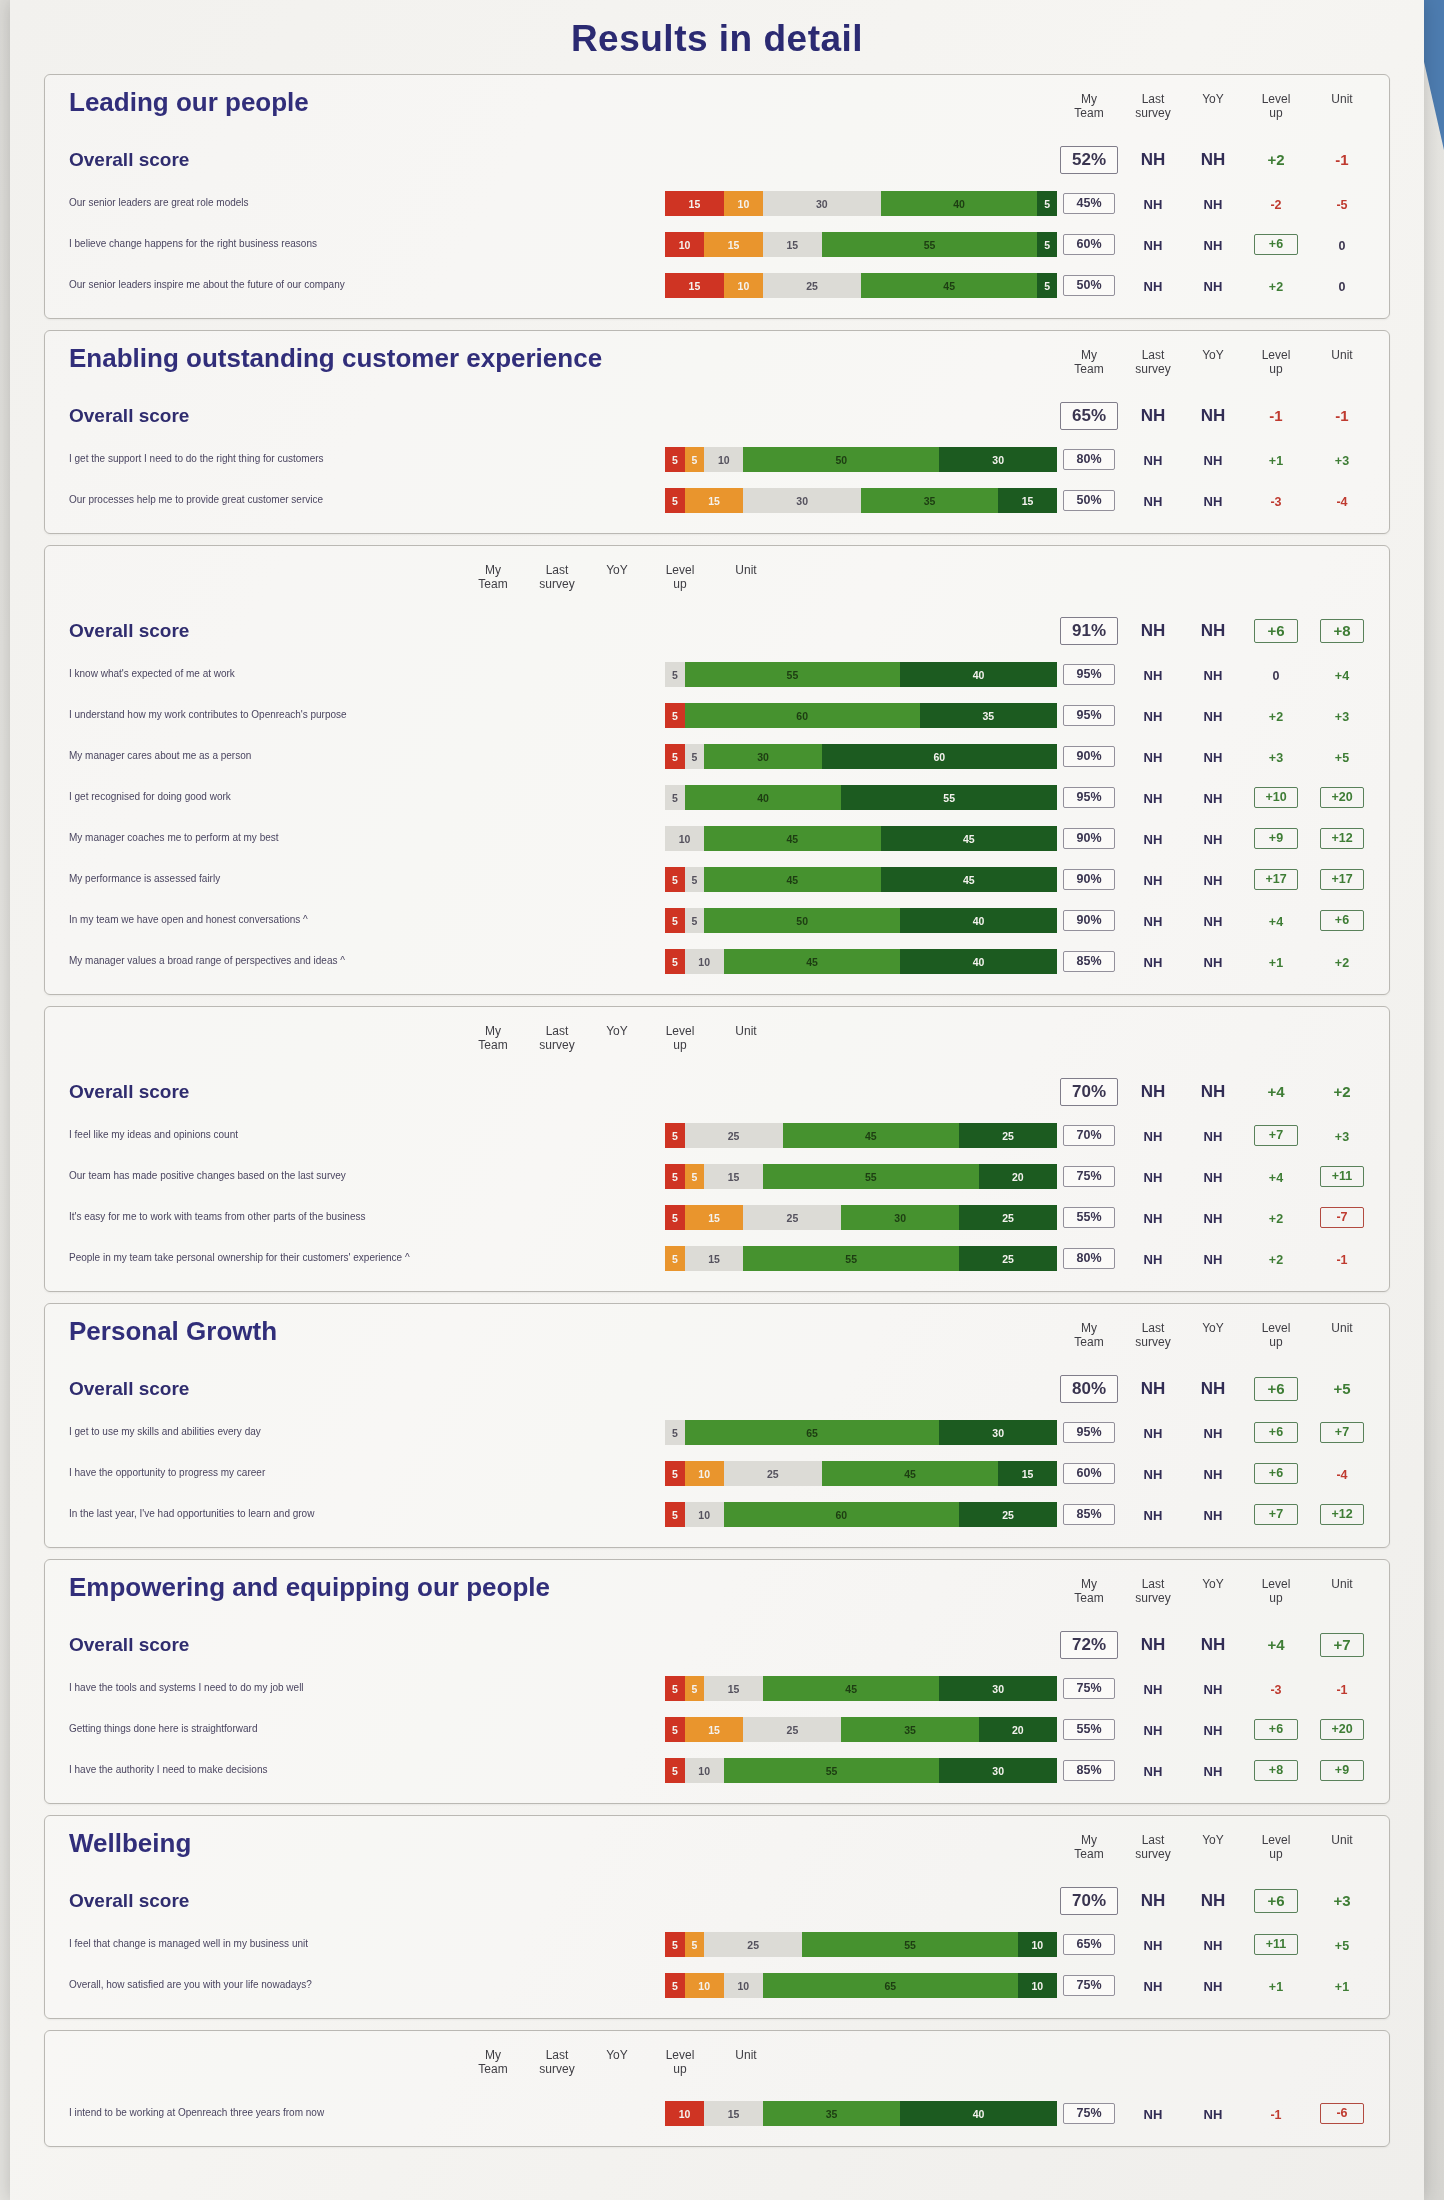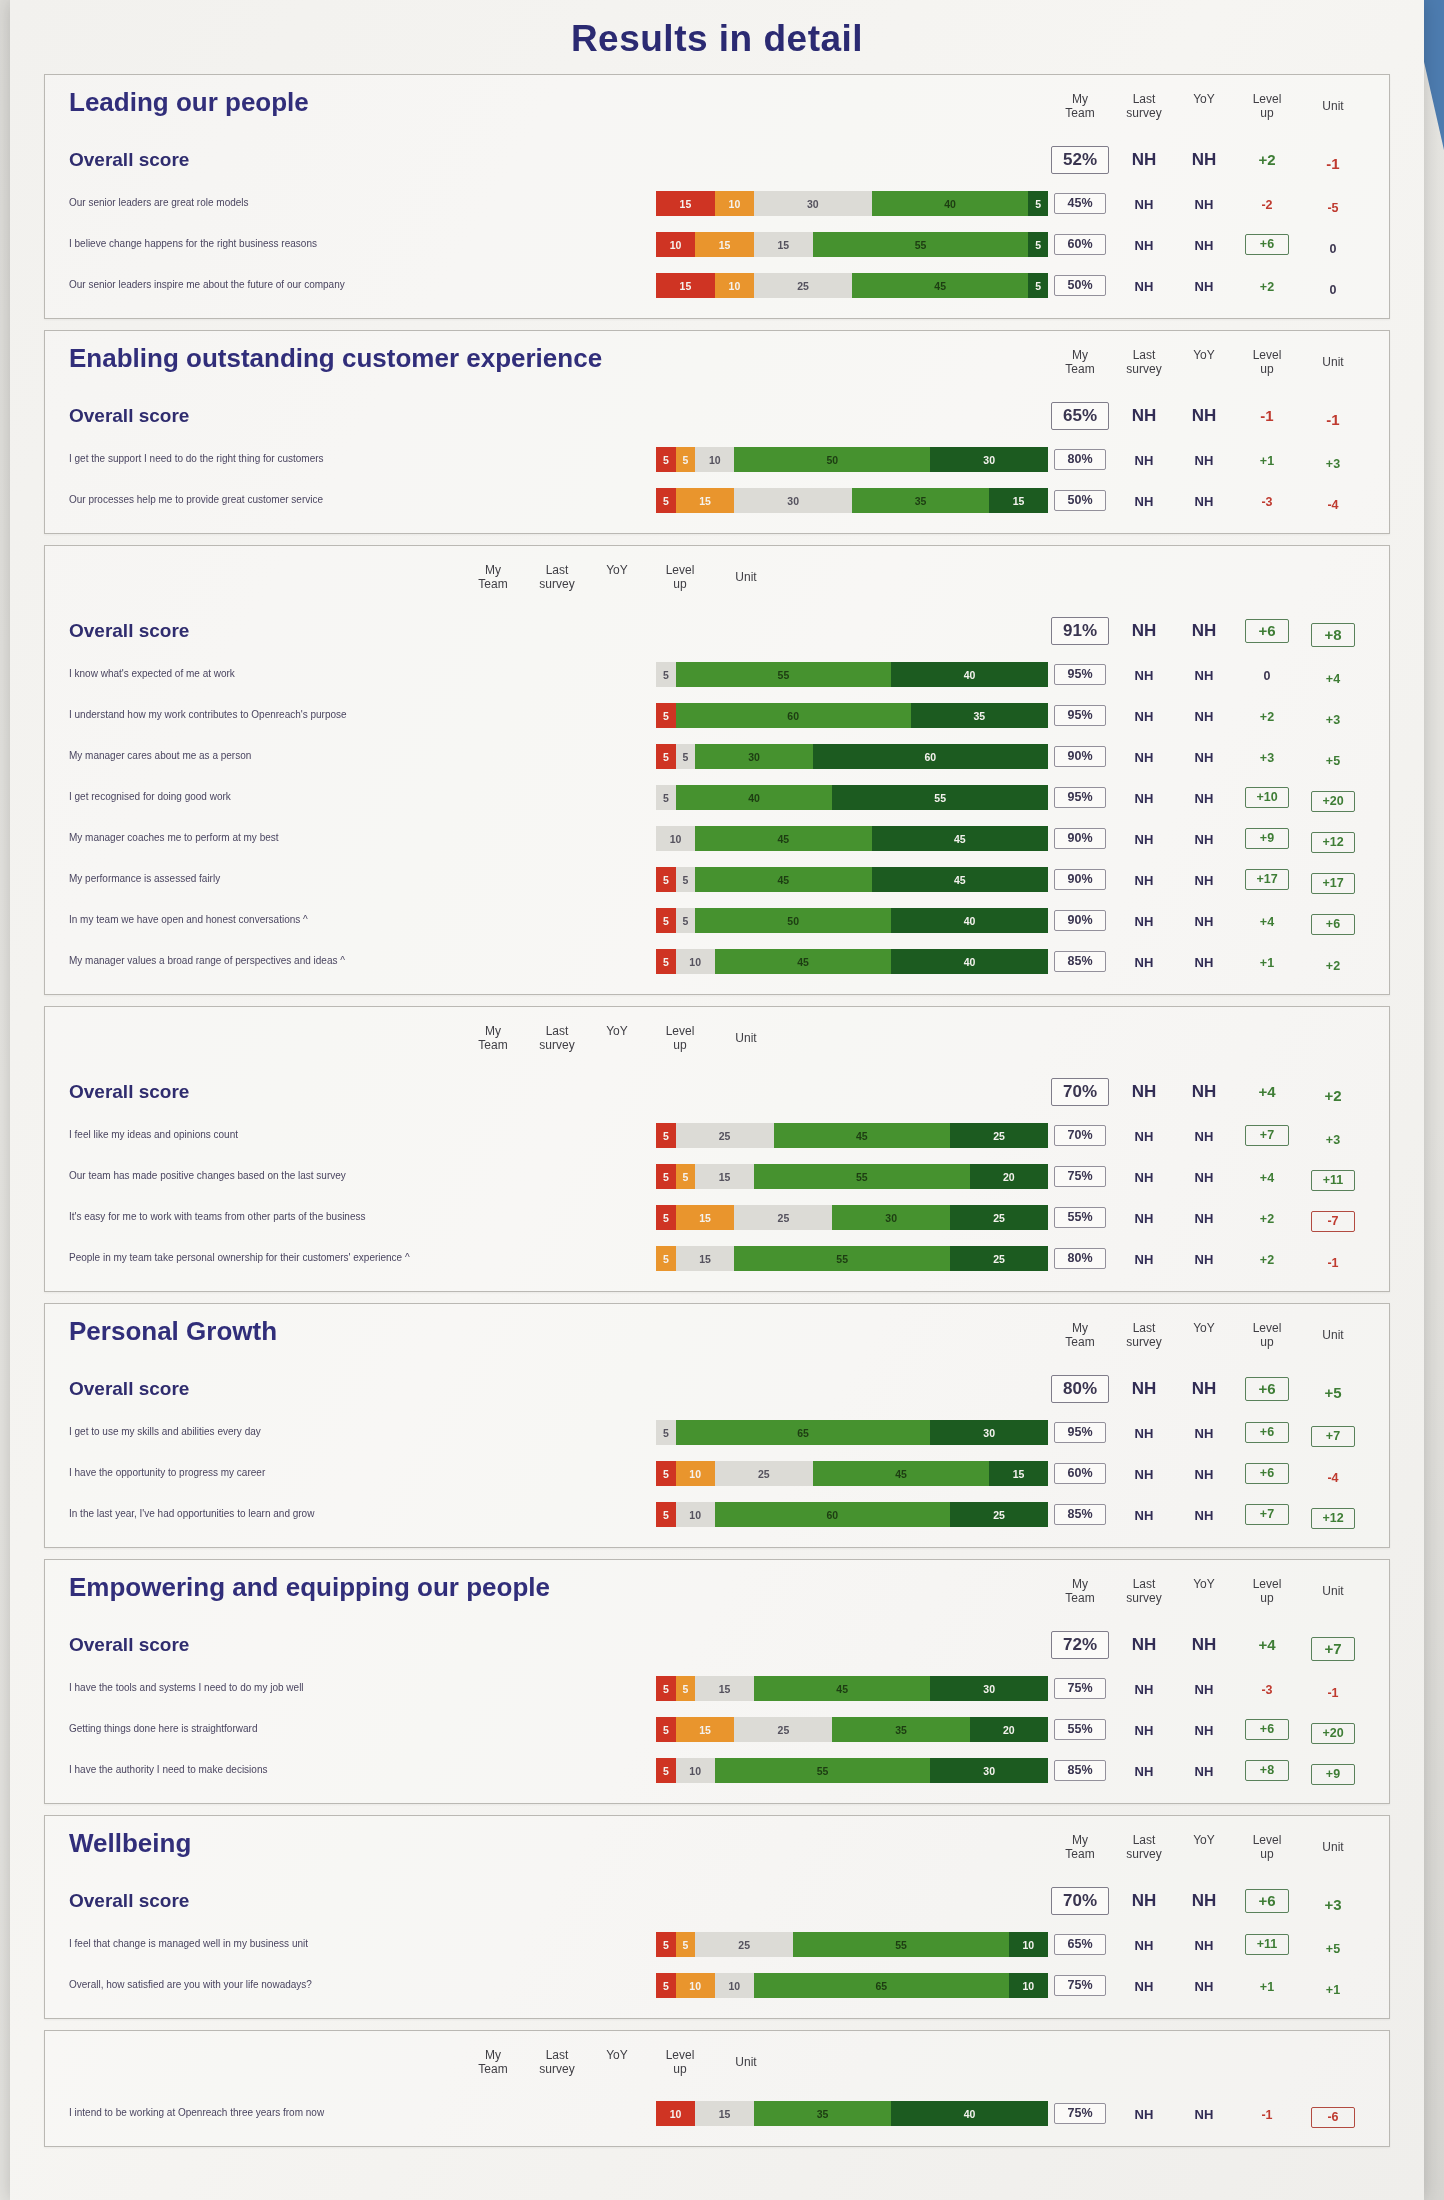--- a/index.html
+++ b/index.html
@@ -16,22 +16,22 @@
     position:absolute;left:10px;top:0;width:1414px;height:2200px;
     background:linear-gradient(120deg,#f2f1ee 0%,#f6f5f2 45%,#efeeeb 100%);
     box-shadow:0 0 18px rgba(0,0,0,.18);
     padding:10px 34px 0 34px;box-sizing:border-box;
   }
   h1.title{
     margin:8px 0 14px 0;text-align:center;
     font-size:37px;font-weight:bold;color:#2b2a72;letter-spacing:.5px;
   }
   .card{
-    border:1px solid #bab8b3;border-radius:0;
-    padding:10px 25px 12px 24px;margin-bottom:11px;
+    border:1px solid #bab8b3;border-radius:6px;
+    padding:10px 16px 12px 24px;margin-bottom:11px;
     background:rgba(255,255,255,.25);
     box-shadow:0 1px 2px rgba(0,0,0,.05);
   }
   .row{display:flex;align-items:center;}
   .head-row{min-height:52px;align-items:flex-start;}
   .overall-row{min-height:46px;}
   .q-row{min-height:41px;}
   .qcol{flex:1 1 auto;min-width:0;padding-right:14px;}
   .sec-title{margin:2px 0 0 0;font-size:26px;font-weight:bold;color:#312e7a;}
   .overall-label{font-size:19px;font-weight:bold;color:#2f2c6e;}
@@ -39,21 +39,21 @@
   .barcol{flex:0 0 392px;width:392px;}
   .bar{display:flex;height:25px;width:100%;}
   .seg{height:100%;display:flex;align-items:center;justify-content:center;overflow:hidden;}
   .seg span{font-size:10.5px;font-weight:bold;}
   .lab-red,.lab-orange,.lab-dkgreen{color:#f4f2ee;}
   .lab-gray{color:#55525e;}
   .lab-green{color:#1d3d12;}
   .vcol{flex:0 0 64px;width:64px;text-align:center;}
   .vcol.w-yoy{flex-basis:56px;width:56px;}
   .vcol.w-level{flex-basis:70px;width:70px;}
-  .vcol.w-unit{flex-basis:62px;width:62px;margin-top:7px;}
+  .vcol.w-unit{flex-basis:62px;width:62px;}
   .colhead{font-size:12px;color:#3f3e44;line-height:1.15;padding-top:8px;}
   .vtxt{display:inline-block;font-size:12.5px;line-height:1.2;}
   .c-team{font-weight:bold;color:#3a3550;border:1px solid #93909b;background:#fbfaf8;
           padding:2px 6px;min-width:38px;border-radius:2px;}
   .c-nh{font-weight:bold;color:#322d55;font-size:13px;}
   .c-green{color:#3e7d35;font-weight:bold;}
   .c-red{color:#bf3a2f;font-weight:bold;}
   .c-dark{color:#3c3650;font-weight:bold;}
   .boxed{border:1.5px solid #59815a;padding:2px 8px;min-width:26px;border-radius:2px;}
   .c-red.boxed{border-color:#b24a40;}

